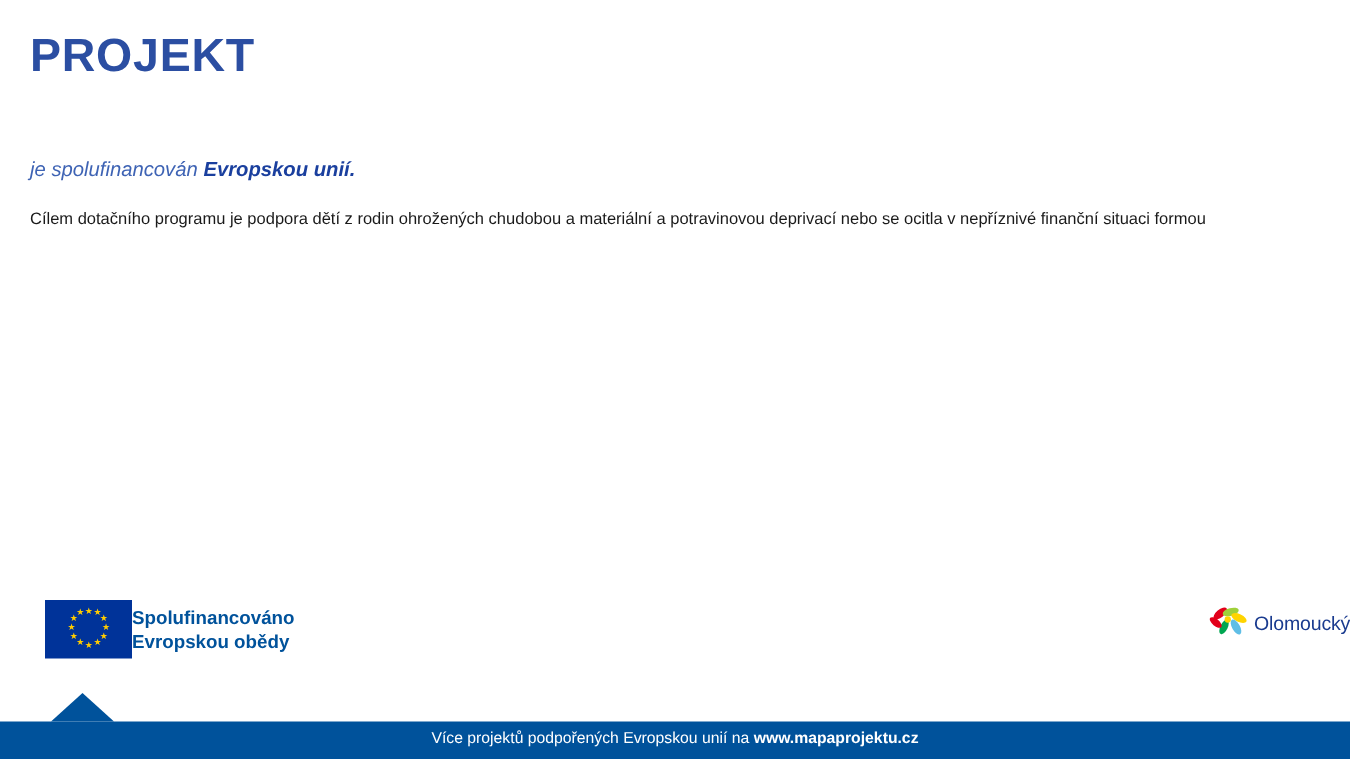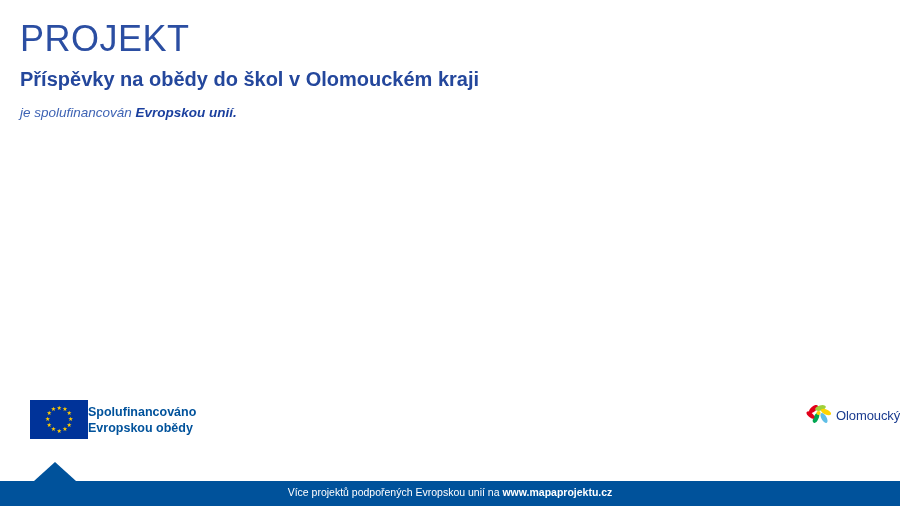--- a/index.html
+++ b/index.html
@@ -16,22 +16,22 @@
     height: 506px;
     background: #ffffff;
     overflow: hidden;
   }
 
   
   .kicker {
     position: absolute;
     left: 20px;
     top: 21px;
-    font-size: 36px;
-    font-weight: 400;
+    font-size: 31px;
+    font-weight: 700;
     letter-spacing: 0.5px;
     color: #2b4ea2;
     line-height: 1;
     white-space: nowrap;
     text-align: center;
   }
   .headline {
     position: absolute;
     left: 20px;
     top: 68px;
@@ -177,27 +177,27 @@
   }
   .footer-text b { font-weight: bold; }
 </style>
 </head>
 <body>
 
 <div id="slide">
 
   <div class="kicker">PROJEKT</div>
 
-  <div class="headline">Příspěvky na obědy do škol v Olomouckém kraji</div>
 
   <div class="subline">
     <span>je spolufinancován </span><b>Evropskou unií.</b>
   </div>
 
   <div class="bodytext">
+    <span class="line">Cílem dotačního programu je podpora dětí z rodin ohrožených chudobou a materiální a potravinovou deprivací nebo se ocitla v nepříznivé finanční situaci formou</span>
   </div>
 
   <div class="logostrip">
 
     <div class="eu-logo">
       <div class="eu-flag" id="eu-flag">
           <span class="eu-star" style="left: 26.5px; top: 5.5px;">★</span>
           <span class="eu-star" style="left: 32.25px; top: 7.04071px;">★</span>
           <span class="eu-star" style="left: 36.4593px; top: 11.25px;">★</span>
           <span class="eu-star" style="left: 38px; top: 17px;">★</span>

